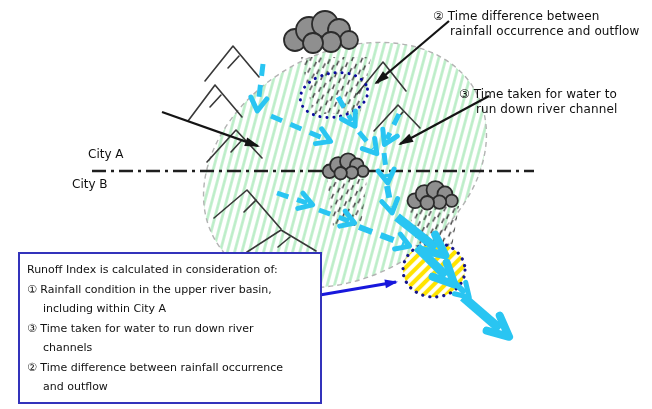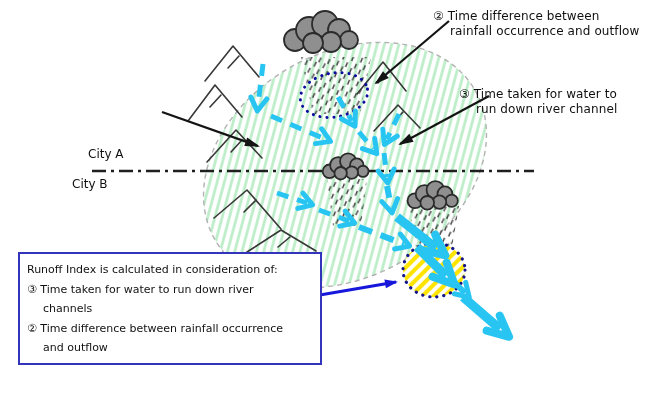--- a/index.html
+++ b/index.html
@@ -145,19 +145,21 @@
 
   <div class="label hang" style="left:459px;top:87px;width:192px;">③ Time taken for water to
 run down river channel</div>
 
   <div class="citylabel" style="left:88px;top:147px;">City A</div>
 
   <div class="citylabel" style="left:72px;top:177px;">City B</div>
 
   <div class="legend">
     <div>Runoff Index is calculated in consideration of:</div>
+    <div class="item">① Rainfall  condition in the upper river basin,
+including within City A</div>
     <div class="item">③ Time taken for water to run down river
 channels</div>
     <div class="item">② Time difference between rainfall occurrence
 and outflow</div>
   </div>
 
 </div>
 
 </body></html>

